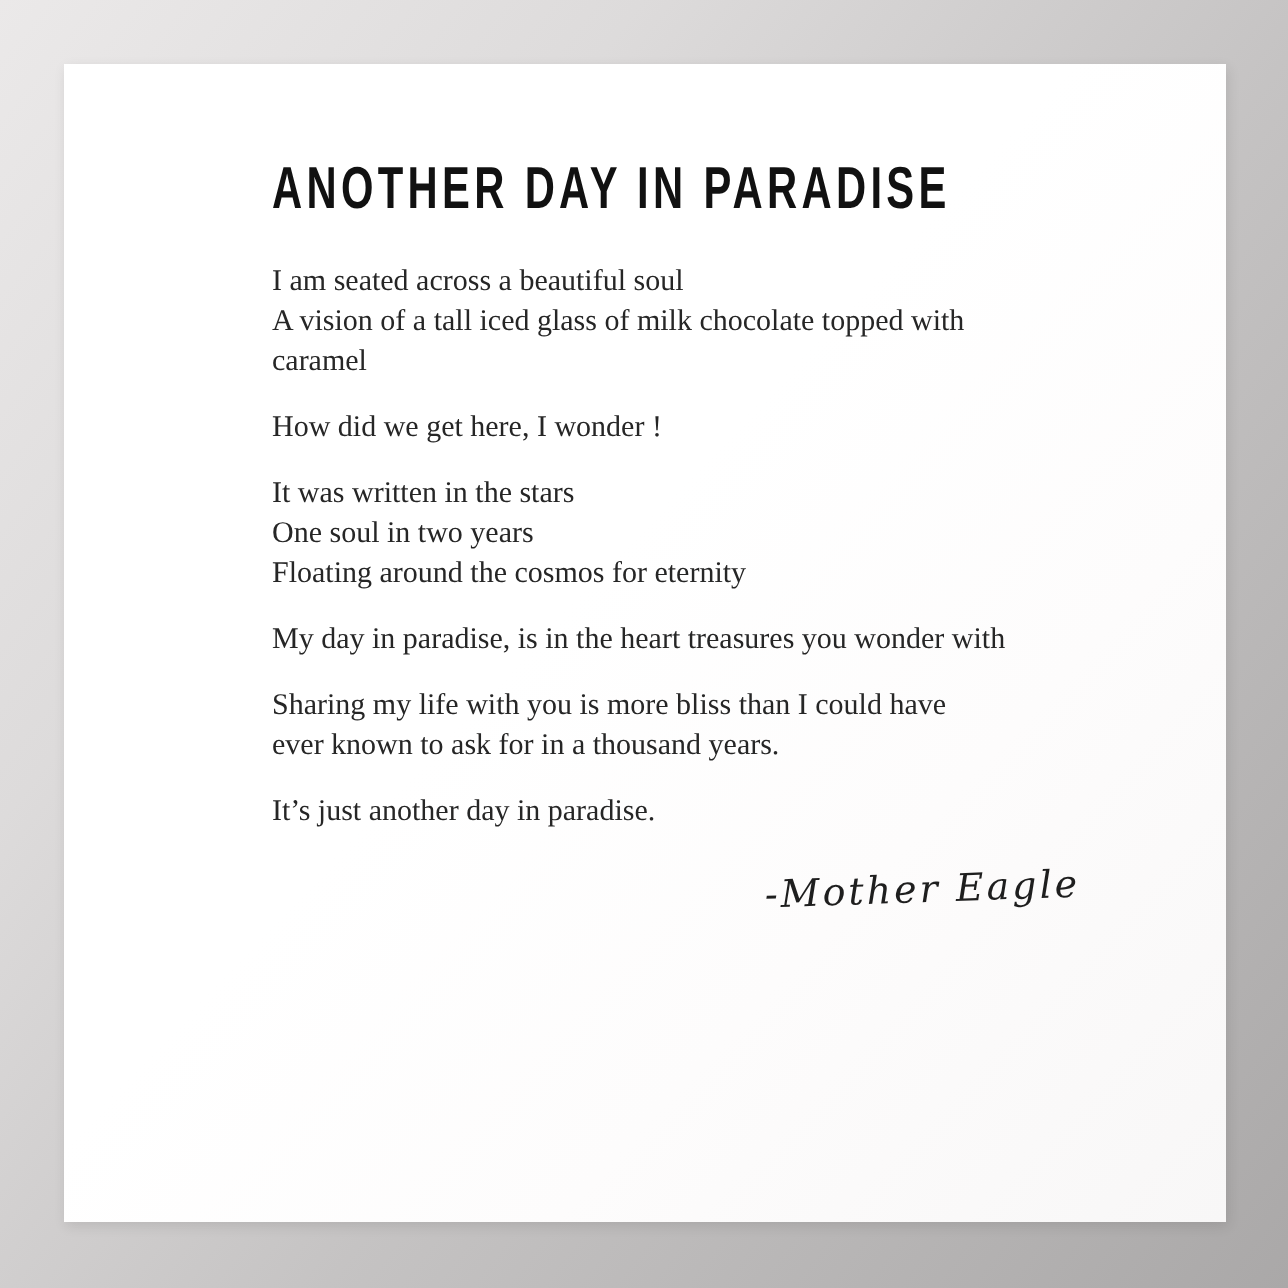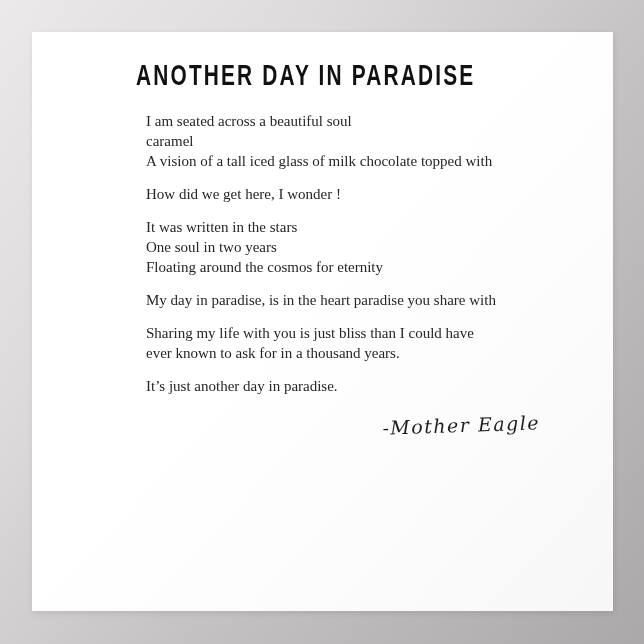--- a/index.html
+++ b/index.html
@@ -22,21 +22,21 @@
   
   .poster {
     position: absolute;
     left: 32px;
     top: 32px;
     width: 581px;
     height: 579px;
     background:
       linear-gradient(133deg, #ffffff 0%, #ffffff 45%, #fdfcfc 70%, #f8f7f7 100%);
     box-shadow: 1px 2px 6px rgba(0,0,0,0.10);
-    padding: 28px 0 0 104px;
+    padding: 48px 0 0 104px;
   }
 
   .title {
     display: inline-block;
     font-family: "Liberation Sans", sans-serif;
     font-weight: 700;
     font-size: 29px;
     line-height: 30px;
     letter-spacing: 3px;
     color: #111111;
@@ -48,21 +48,21 @@
   .poem {
     margin-top: 21px;
     color: #262626;
     font-size: 15px;
     line-height: 20px;
     width: 470px;
   }
 
   .stanza { margin-bottom: 13px; }
 
-  .line { white-space: nowrap; margin-left: 10px; }
+  .line { white-space: nowrap; }
 
   .signature {
     margin-top: 4px;
     width: 470px;
     padding-right: 66px;
     text-align: right;
     font-family: "DejaVu Serif", serif;
     font-style: italic;
     font-size: 19px;
     letter-spacing: 1.5px;
@@ -76,41 +76,41 @@
 
 <div class="scene">
   <div class="poster">
 
     <h1 class="title">ANOTHER DAY IN PARADISE</h1>
 
     <div class="poem">
 
       <div class="stanza">
         <div class="line">I am seated across a beautiful soul</div>
+        <div class="line">A vision of a tall iced glass of milk chocolate topped with</div>
         <div class="line">caramel</div>
-        <div class="line">A vision of a tall iced glass of milk chocolate topped with</div>
       </div>
 
       <div class="stanza">
         <div class="line">How did we get here, I wonder !</div>
       </div>
 
       <div class="stanza">
         <div class="line">It was written in the stars</div>
         <div class="line">One soul in two years</div>
         <div class="line">Floating around the cosmos for eternity</div>
       </div>
 
 
       <div class="stanza">
-        <div class="line">My day in paradise, is in the heart paradise you share with</div>
+        <div class="line">My day in paradise, is in the heart treasures you wonder with</div>
       </div>
 
       <div class="stanza">
-        <div class="line">Sharing my life with you is just bliss than I could have</div>
+        <div class="line">Sharing my life with you is more bliss than I could have</div>
         <div class="line">ever known to ask for in a thousand years.</div>
       </div>
 
       <div class="stanza">
         <div class="line">It’s just another day in paradise.</div>
       </div>
 
     </div>
 
     <div class="signature">-Mother Eagle</div>

